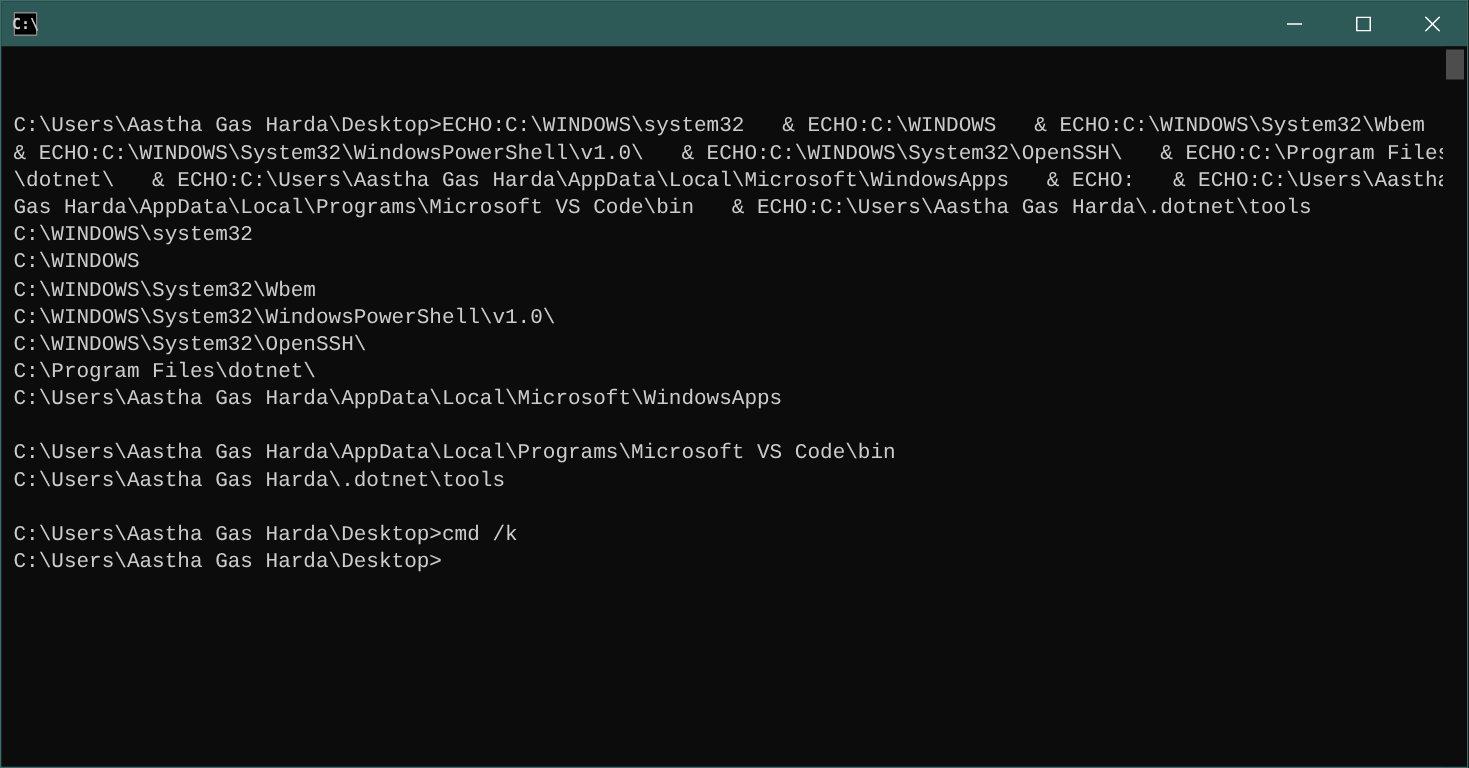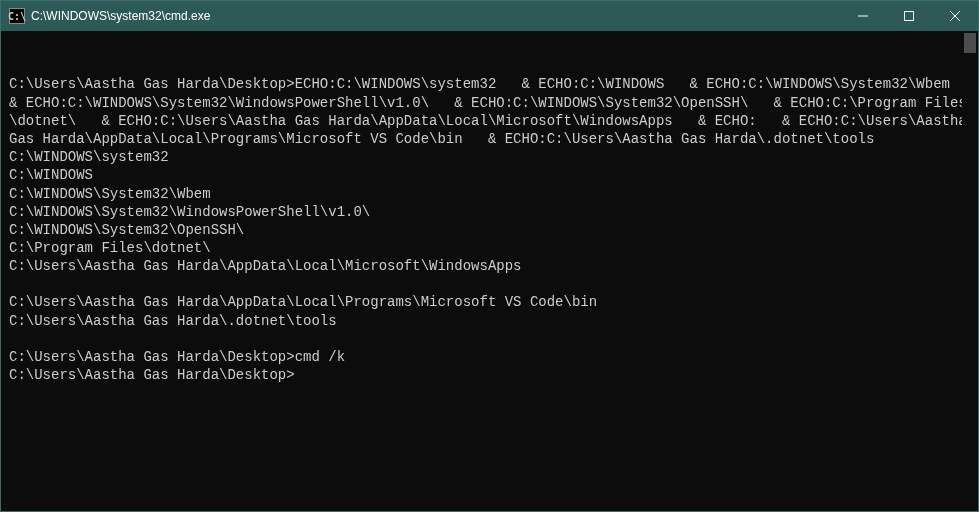--- a/index.html
+++ b/index.html
@@ -107,21 +107,20 @@
       height: 18px;
     }
   </style>
 </head>
 <body>
 
 <div class="window">
   <div class="titlebar">
     <div class="titlebar-left">
       <span class="app-icon">C:\</span>
-      <span class="titlebar-title">C:\WINDOWS\system32\cmd.exe</span>
     </div>
     <div class="titlebar-controls">
       <div class="tb-btn">
         <svg viewBox="0 0 10 10">
             <line x1="0" y1="5" x2="10" y2="5"></line>
           </svg>
       </div>
       <div class="tb-btn">
         <svg viewBox="0 0 10 10">
             <rect x="0.5" y="0.5" width="9" height="9"></rect>

